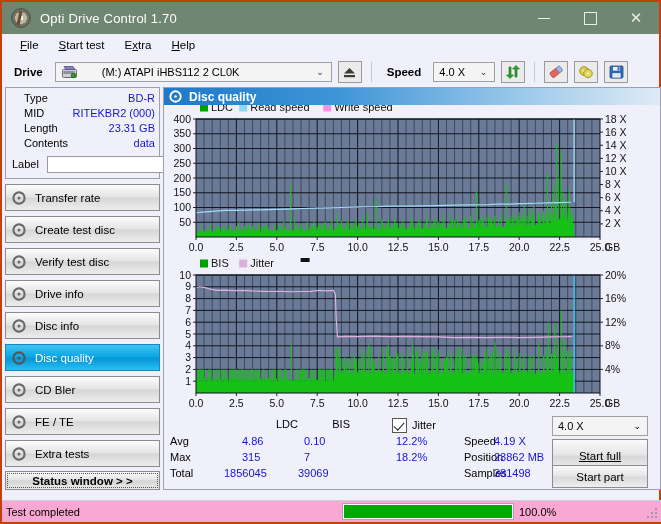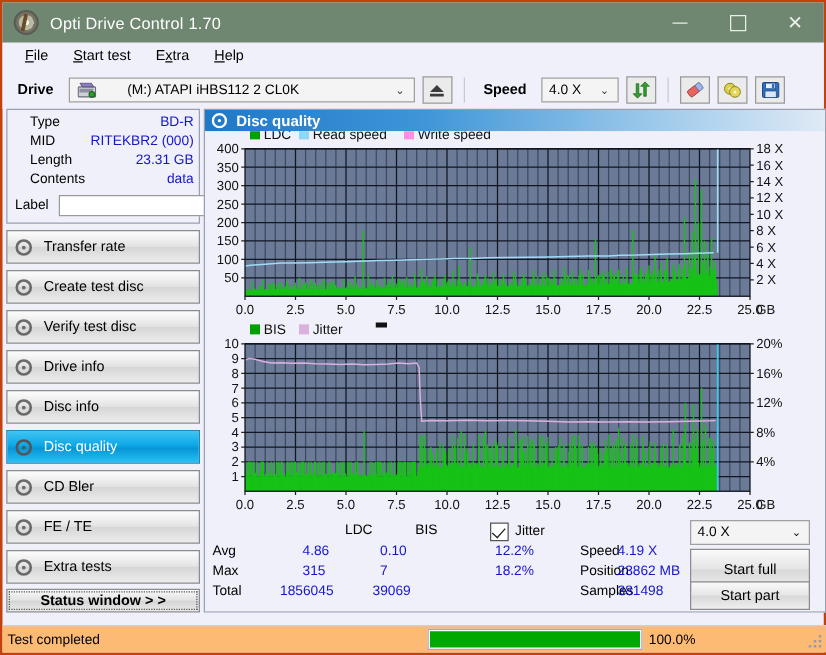--- a/index.html
+++ b/index.html
@@ -112,21 +112,21 @@
   .chk:after{content:"";position:absolute;left:3px;top:1px;width:5px;height:9px;
              border:solid #222;border-width:0 1.6px 1.6px 0;transform:rotate(42deg);}
   .btn{position:absolute;border:1px solid #8c8c8c;box-sizing:border-box;
        background:linear-gradient(#fafafa,#e5e5e5 48%,#d8d8d8 52%,#efefef);
        display:flex;align-items:center;justify-content:center;font-size:11.5px;}
   .scombo{position:absolute;height:20px;border:1px solid #a0a0a0;background:#f4f4f4;
           display:flex;align-items:center;font-size:11px;padding-left:5px;box-sizing:border-box;}
 
   
   .statusbar{position:absolute;left:0;bottom:0;width:659px;height:21px;
-             background:#fdba74;border-top:1px solid #cfcfdc;
+             background:#f9a8d4;border-top:1px solid #cfcfdc;
              display:flex;align-items:center;font-size:11px;}
   .sb-cell{height:19px;display:flex;align-items:center;box-sizing:border-box;}
   .sb-text{width:340px;padding-left:4px;}
   .sb-prog{width:172px;border:1px solid #a8a8b4;background:#fff;position:relative;
            height:17px;}
   .sb-prog .fill{position:absolute;left:1px;top:1px;bottom:1px;background:#00a800;}
   .sb-pct{width:60px;padding-left:5px;}
   .sb-time{flex:1;justify-content:flex-end;padding-right:18px;}
   .grip{position:absolute;right:3px;bottom:3px;width:11px;height:11px;}
   .grip i{position:absolute;width:2px;height:2px;background:#9a9aa8;}
@@ -1620,21 +1620,21 @@
         <div class="val" style="left:330px;top:22px;width:102px;">4.19 X</div>
         <div class="lbl" style="left:300px;top:38px;">Position</div>
         <div class="val" style="left:330px;top:38px;width:102px;">23862 MB</div>
         <div class="lbl" style="left:300px;top:54px;">Samples</div>
         <div class="val" style="left:330px;top:54px;width:102px;">381498</div>
 
         <div class="scombo" style="left:388px;top:3px;width:96px;">
           <span>4.0 X</span>
           <span style="margin-left:auto;margin-right:6px;font-size:9px;">⌄</span>
         </div>
-        <div class="btn" style="left:388px;top:26px;width:96px;height:33px;">Start full</div>
+        <div class="btn" style="left:388px;top:26px;width:96px;height:33px;text-decoration:underline;">Start full</div>
         <div class="btn" style="left:388px;top:52px;width:96px;height:23px;">Start part</div>
       </div>
     </div>
   </div>
 
   <div class="statusbar">
     <div class="sb-cell sb-text">Test completed</div>
     <div class="sb-cell sb-prog">
       <div class="fill" id="progfill" style="width: calc(100% - 2px);"></div>
     </div>

